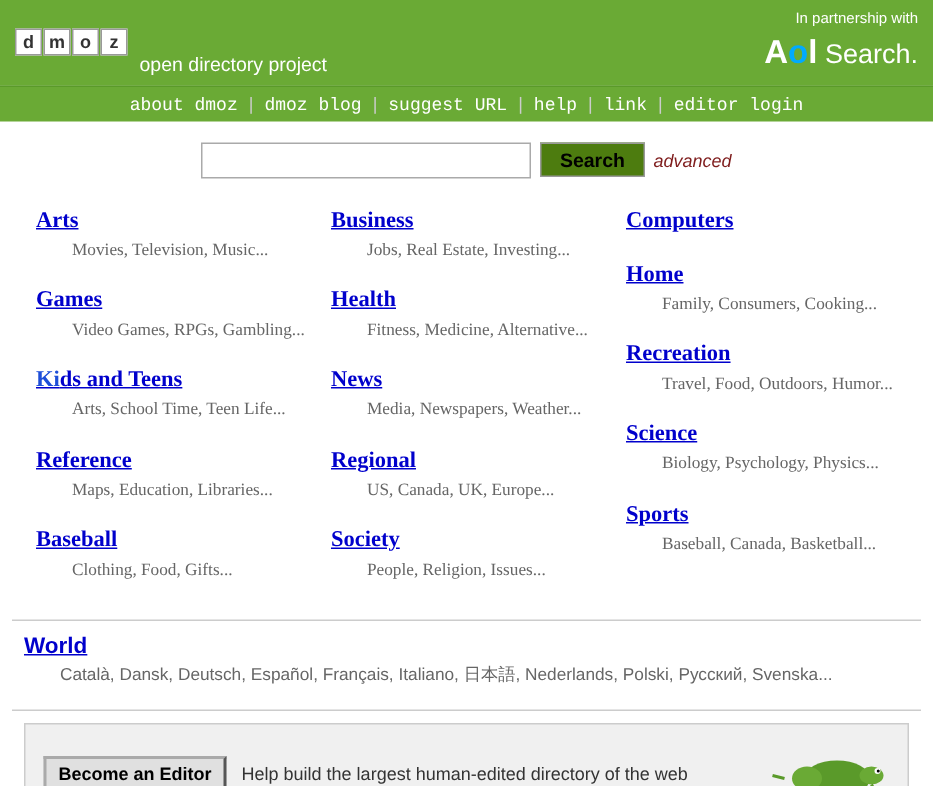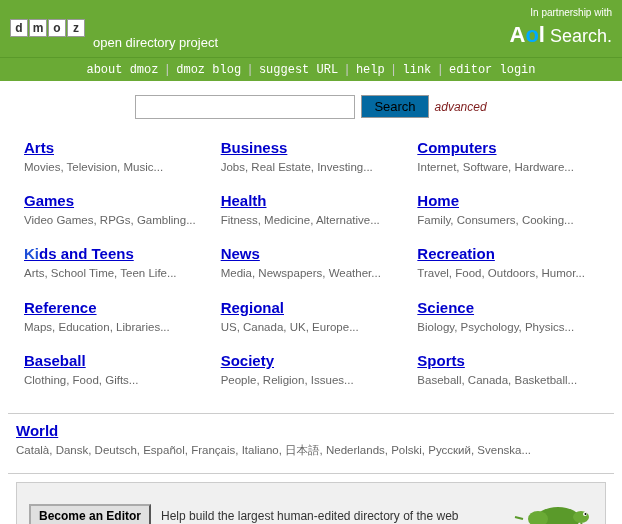--- a/index.html
+++ b/index.html
@@ -80,58 +80,61 @@
       gap: 6px;
     }
     #search-input {
       width: 220px;
       height: 24px;
       border: 1px solid #aaa;
       padding: 2px 4px;
       font-size: 13px;
     }
     #search-button {
-      background: #0369a1;
+      background: #4d7c0f;
       border: 1px solid #999;
       padding: 3px 12px;
       font-size: 13px;
       cursor: pointer;
+      font-weight: bold;
     }
     #advanced-link {
       color: #7f1d1d;
       font-style: italic;
       font-size: 12px;
       text-decoration: none;
     }
 
     
     #categories {
       padding: 4px 16px 10px 16px;
       display: grid;
       grid-template-columns: 1fr 1fr 1fr;
       gap: 0;
+      font-family: Liberation Serif, serif;
     }
     .cat-group {
       padding: 6px 8px 10px 8px;
     }
     .cat-title {
       font-size: 15px;
       font-weight: bold;
       color: #00c;
       text-decoration: underline;
       cursor: pointer;
       display: inline-block;
       margin-bottom: 3px;
     }
     .kids-k { color: #1d4ed8; }
     .kids-rest { color: #00c; }
     .cat-subs {
       font-size: 11.5px;
       color: #666;
       line-height: 1.5;
+      margin-left: 24px;
     }
 
     
     #world-row {
       padding: 4px 16px 10px 16px;
     }
     #world-row .cat-title { font-size: 15px; }
     #world-row .cat-subs { font-size: 11.5px; color: #666; }
 
     
@@ -258,21 +261,20 @@
     </div>
     <div class="cat-group">
       <a href="#" class="cat-title">Society</a>
       <div class="cat-subs">People, Religion, Issues...</div>
     </div>
   </div>
 
   <div>
     <div class="cat-group">
       <a href="#" class="cat-title">Computers</a>
-      <div class="cat-subs">Internet, Software, Hardware...</div>
     </div>
     <div class="cat-group">
       <a href="#" class="cat-title">Home</a>
       <div class="cat-subs">Family, Consumers, Cooking...</div>
     </div>
     <div class="cat-group">
       <a href="#" class="cat-title">Recreation</a>
       <div class="cat-subs">Travel, Food, Outdoors, Humor...</div>
     </div>
     <div class="cat-group">

